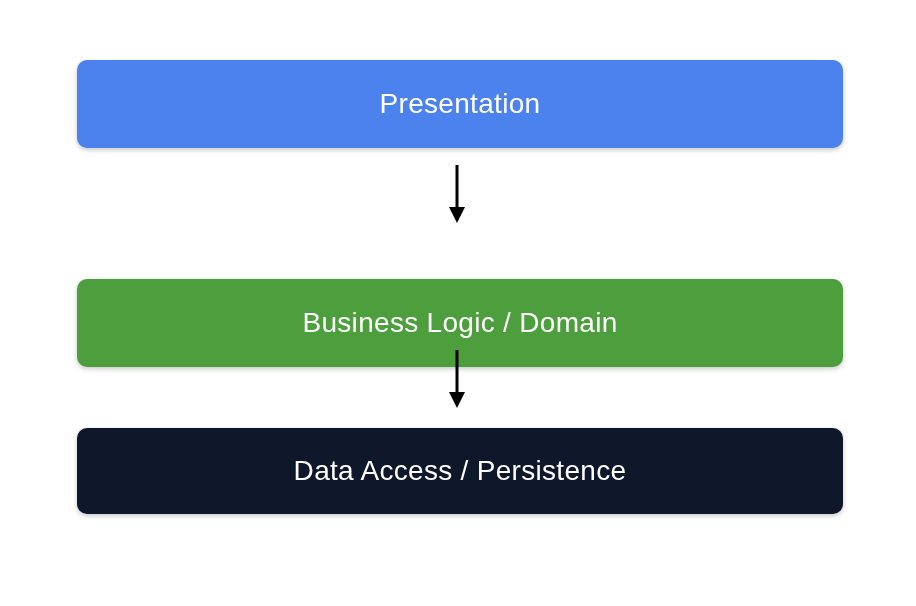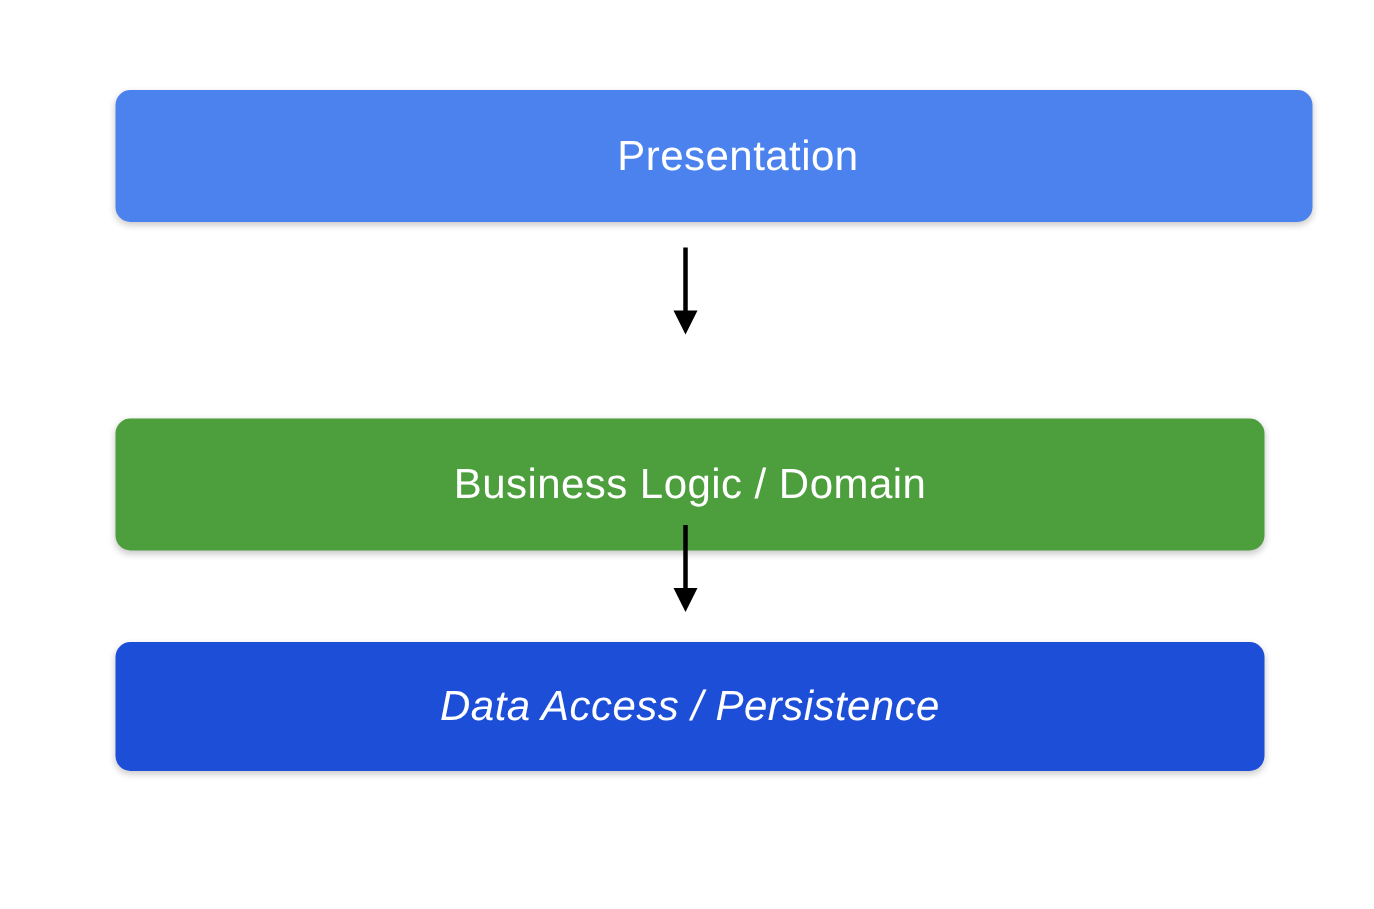--- a/index.html
+++ b/index.html
@@ -44,35 +44,35 @@
     height: 62px;
   }
   .arrow-1 { top: 163px; }
   .arrow-2 { top: 348px; }
 </style>
 </head>
 <body>
 
 <div class="canvas">
 
-  <div class="layer-box box-presentation" style="background-color: rgb(75, 130, 238); padding-left: 32px;">
+  <div class="layer-box box-presentation" style="background-color: rgb(75, 130, 238);">
     <span class="layer-label">Presentation</span>
   </div>
 
   <svg class="arrow arrow-1" viewBox="0 0 22 62">
     <line x1="11" y1="2" x2="11" y2="46" stroke="#000000" stroke-width="3"></line>
     <polygon points="3,44 19,44 11,60" fill="#000000"></polygon>
   </svg>
 
   <div class="layer-box box-business" style="background-color: rgb(77, 158, 60);">
     <span class="layer-label">Business Logic / Domain</span>
   </div>
 
   <svg class="arrow arrow-2" viewBox="0 0 22 62">
     <line x1="11" y1="2" x2="11" y2="46" stroke="#000000" stroke-width="3"></line>
     <polygon points="3,44 19,44 11,60" fill="#000000"></polygon>
   </svg>
 
-  <div class="layer-box box-data" style="background-color: #1d4ed8; font-style: italic;">
+  <div class="layer-box box-data" style="background-color: #0f172a;">
     <span class="layer-label">Data Access / Persistence</span>
   </div>
 
 </div>
 
 </body></html>

